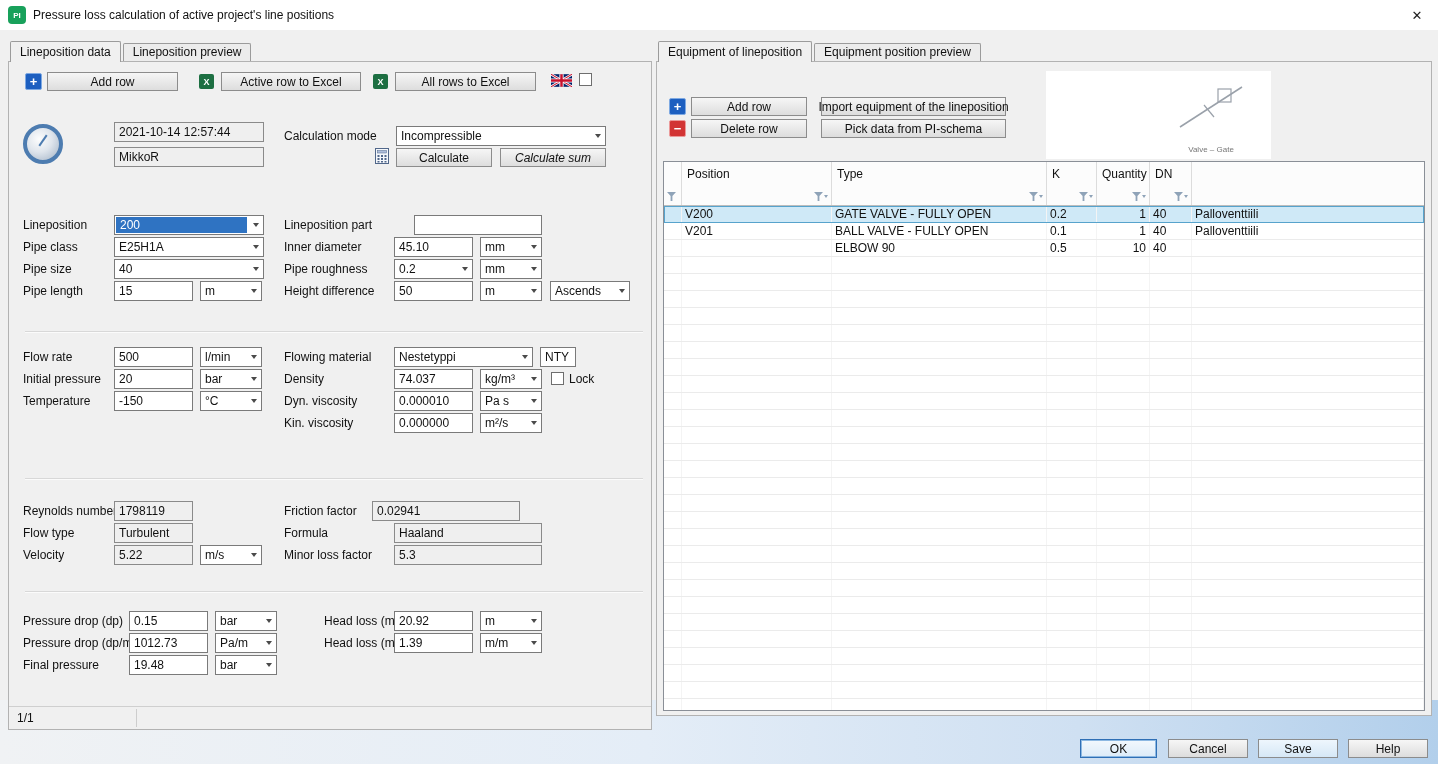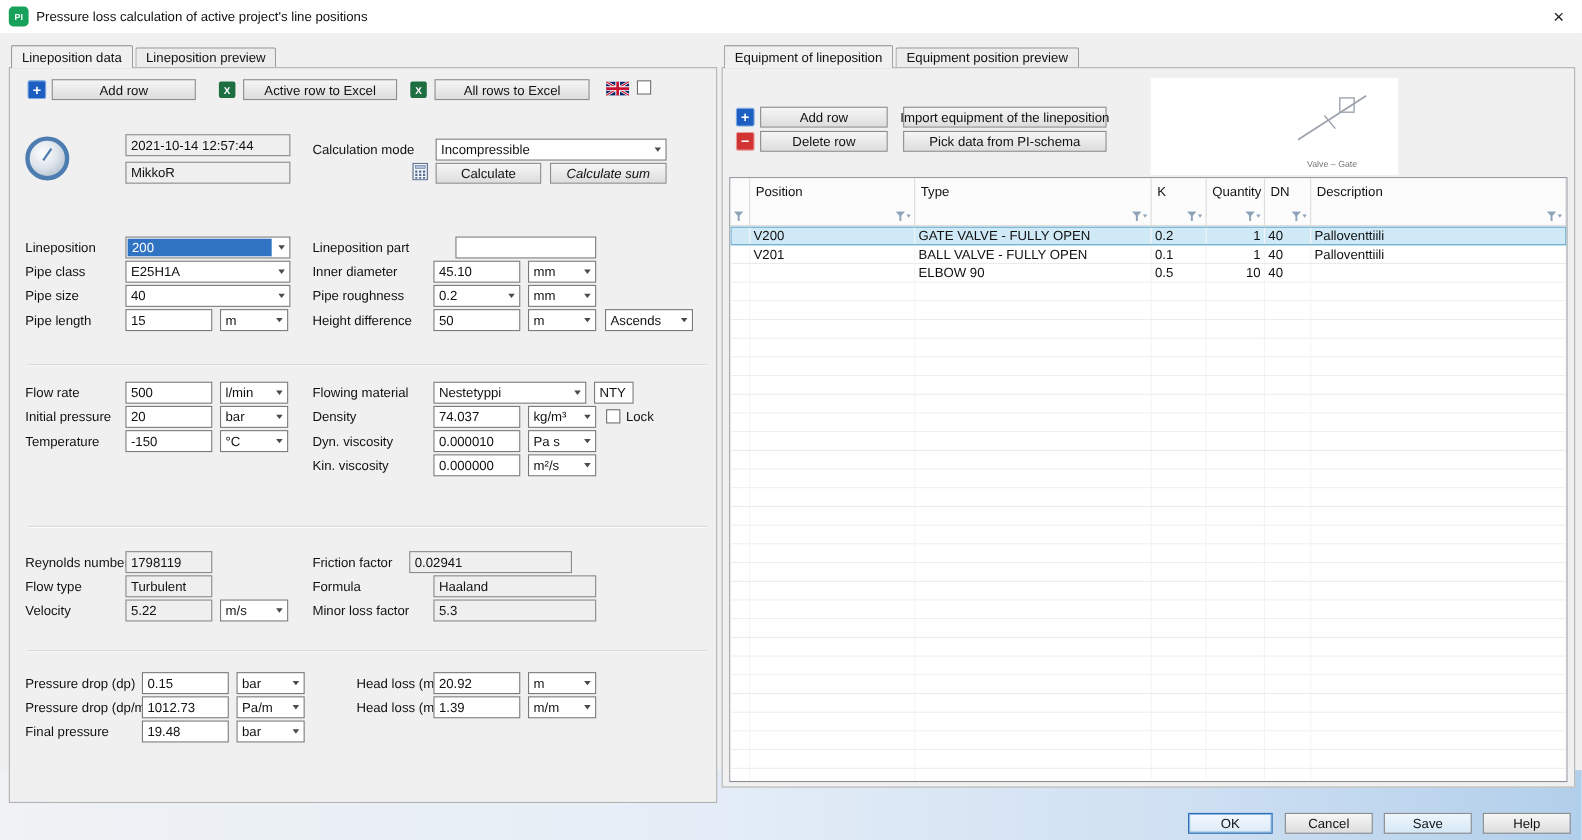--- a/index.html
+++ b/index.html
@@ -333,20 +333,24 @@
 
   <div class="lbl" style="left:14px;top:596px;">Final pressure</div>
   <div class="tbox" style="left:120px;top:593px;width:79px;">19.48</div>
   <div class="combo" style="left:206px;top:593px;width:62px;">
     <span class="val">bar</span>
     <span class="dd">
         <span class="tri"></span>
       </span>
   </div>
 
+  <div class="statusbar">
+    <span class="status-text">1/1</span>
+    <span class="status-divider"></span>
+  </div>
 </div>
 
 <div class="tabstrip" style="left:658px;top:41px;">
   <div class="tab active">Equipment of lineposition</div>
   <div class="tab">Equipment position preview</div>
 </div>
 
 <div class="panel" style="left:656px;top:61px;width:776px;height:655px;">
 
   <div class="icon-btn plus" style="left:12px;top:36px;">+</div>
@@ -401,27 +405,20 @@
             <span class="ftri"></span>
           </span>
       </div>
       <div class="gh c-dn">
         <span class="gh-lbl">DN</span>
         <span class="filter-btn">
             <span class="funnel"></span>
             <span class="ftri"></span>
           </span>
       </div>
-      <div class="gh c-desc">
-        <span class="gh-lbl">Description</span>
-        <span class="filter-btn">
-            <span class="funnel"></span>
-            <span class="ftri"></span>
-          </span>
-      </div>
     </div>
     <div class="grid-body">
         <div class="grid-row selected">
           <div class="gc c-ind"></div>
           <div class="gc c-pos">V200</div>
           <div class="gc c-type">GATE VALVE - FULLY OPEN</div>
           <div class="gc c-k">0.2</div>
           <div class="gc c-qty">1</div>
           <div class="gc c-dn">40</div>
           <div class="gc c-desc">Palloventtiili</div>

